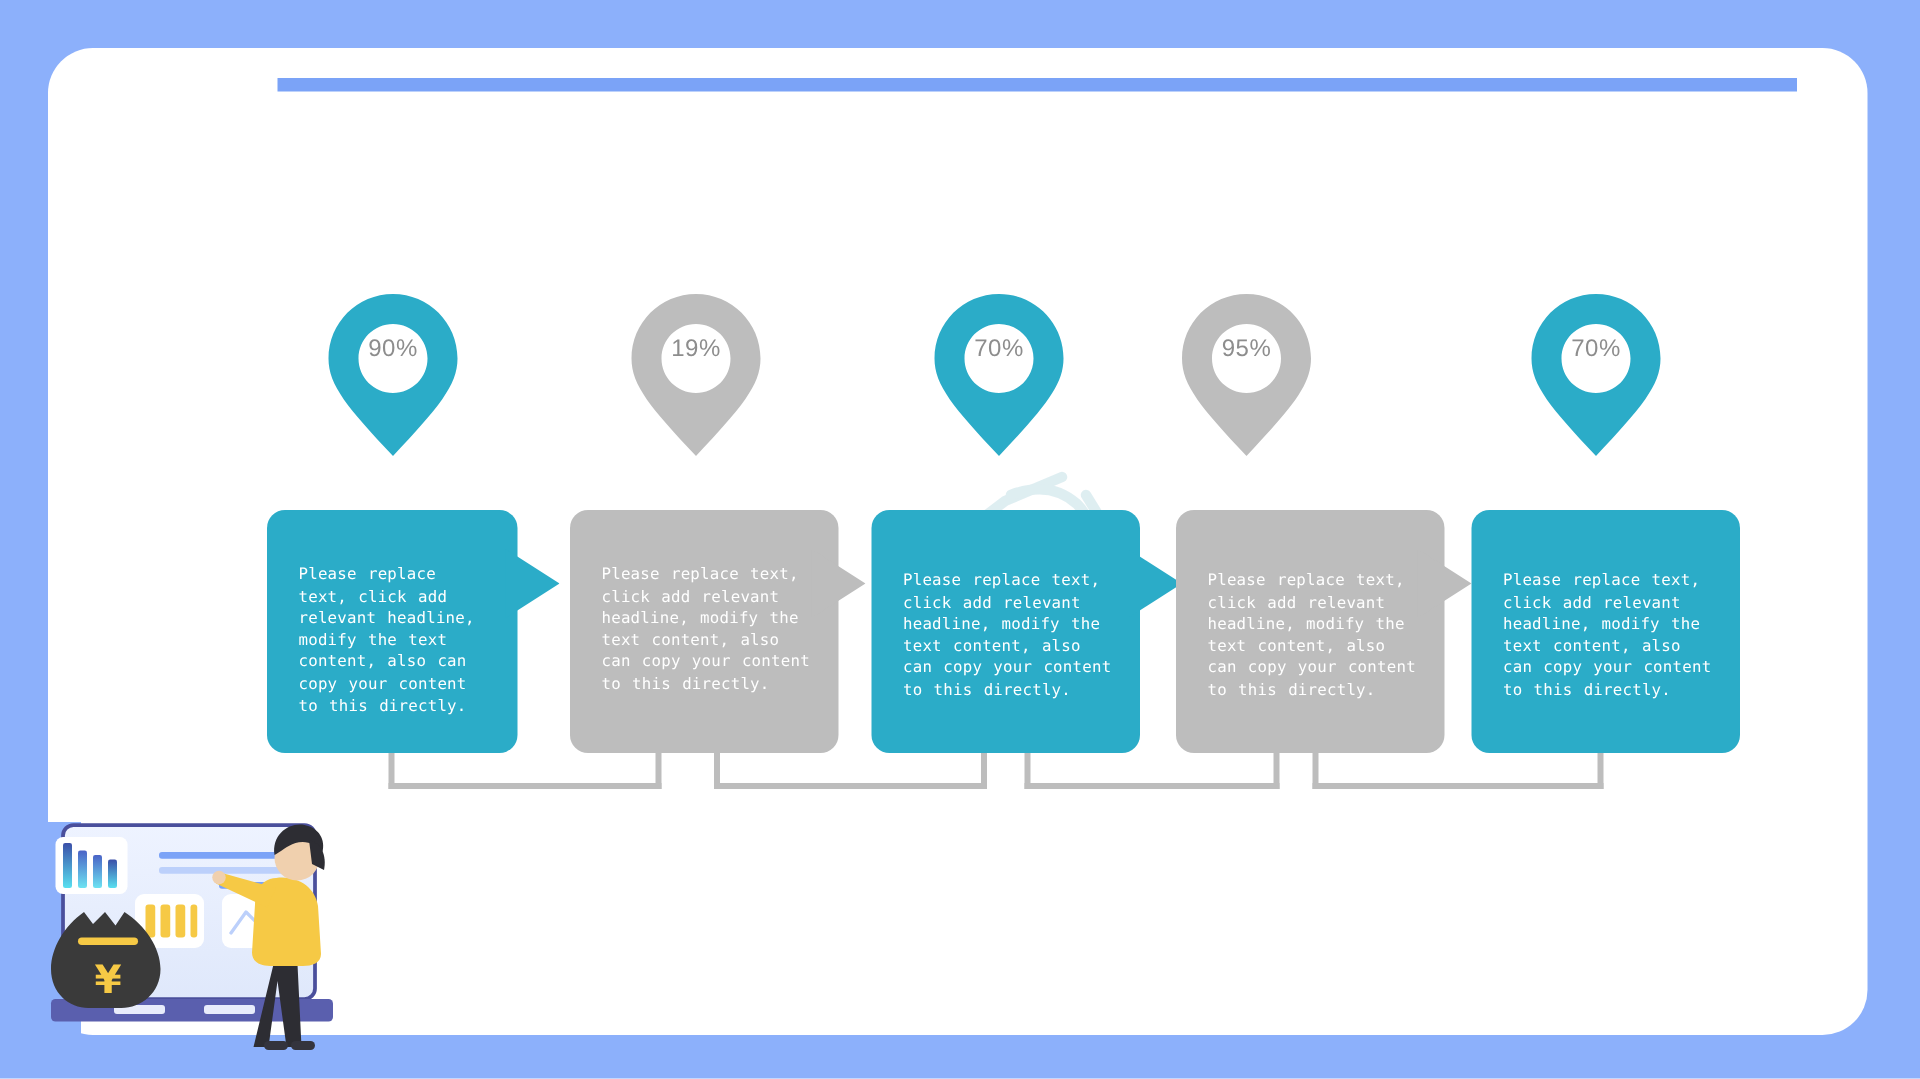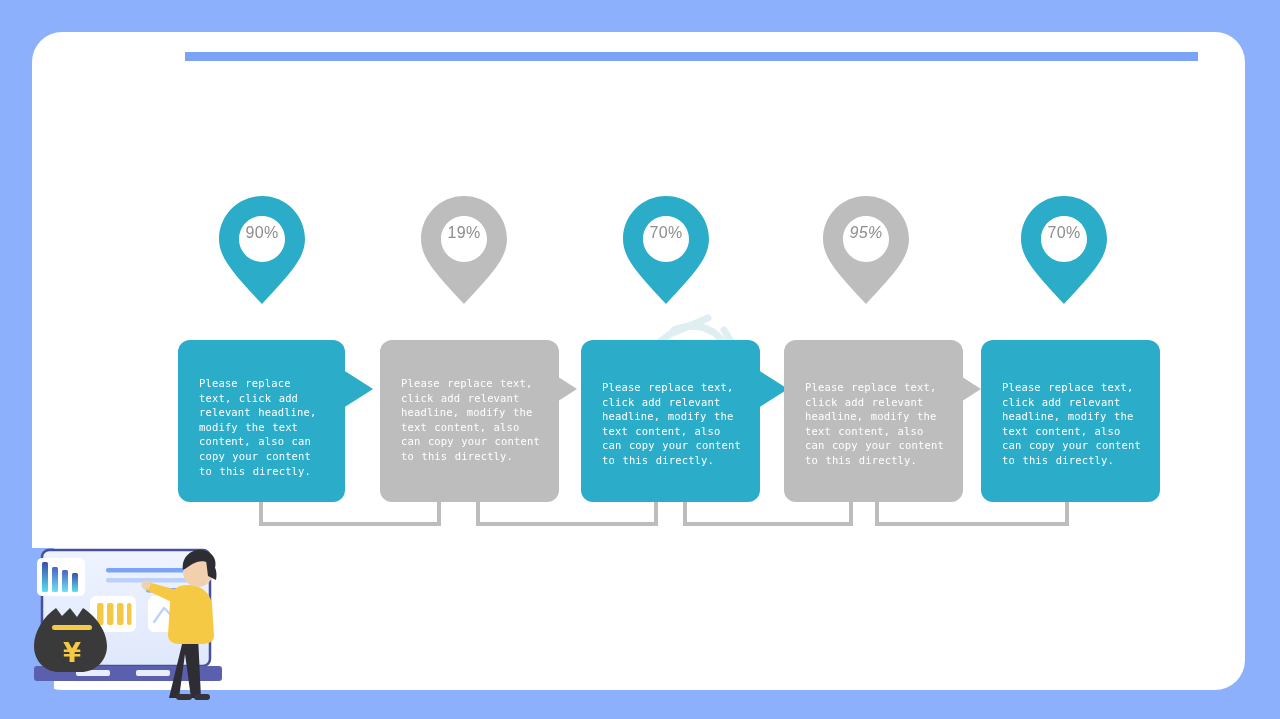--- a/index.html
+++ b/index.html
@@ -171,21 +171,21 @@
       <div class="body">Please replace text, click add relevant headline, modify the text content, also can copy your content to this directly.</div>
     </div>
     <div class="arrow" style="left:752px; top:366px;">
       <svg viewBox="0 0 36 46" width="36" height="46" aria-hidden="true">
         <path d="M0 0 L36 23 L0 46 Z" fill="#2bacc8"></path>
       </svg>
     </div>
   </div>
 
   <div class="step" style="left:0;">
-    <div class="pin" style="left:820px; top:194px;font-style:italic;">
+    <div class="pin" style="left:785px; top:194px;">
       <svg viewBox="0 0 92 112" aria-hidden="true">
         <path d="M46 2 C22.2 2 3 21.2 3 45 C3 63 16 78 46 110 C76 78 89 63 89 45 C89 21.2 69.8 2 46 2 Z
                  M46 22 C58.7 22 69 32.3 69 45 C69 57.7 58.7 68 46 68 C33.3 68 23 57.7 23 45 C23 32.3 33.3 22 46 22 Z" fill="#bdbdbd" fill-rule="evenodd"></path>
       </svg>
       <div class="pct">95%</div>
     </div>
     <div class="card gray wide" style="left:784px; top:308px; padding-top:40px;">
       <div class="body">Please replace text, click add relevant headline, modify the text content, also can copy your content to this directly.</div>
     </div>
     <div class="arrow" style="left:945px; top:366px;">

